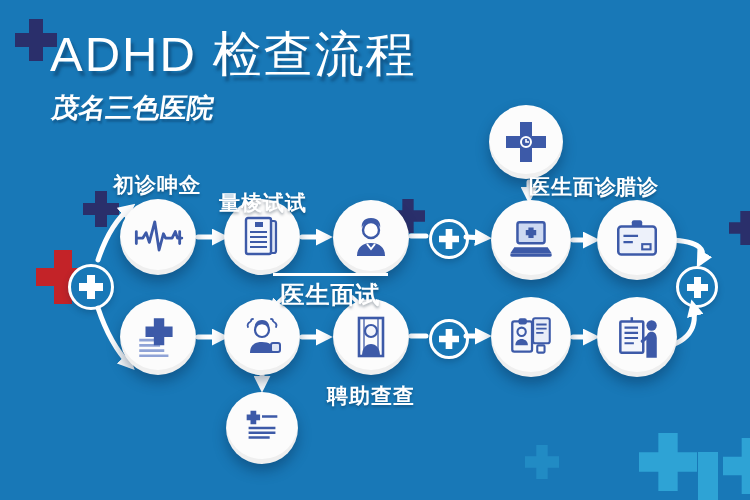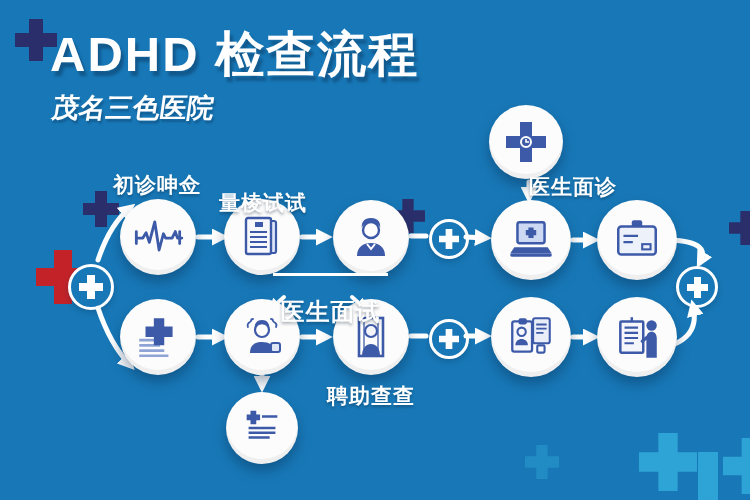--- a/index.html
+++ b/index.html
@@ -12,22 +12,22 @@
   .pcirc{position:absolute;border-radius:50%;background:#1878b7;border:3px solid #ffffff;
          display:flex;align-items:center;justify-content:center;z-index:2;
          box-shadow:0 3px 6px rgba(4,38,72,.25);}
   .plus{position:absolute;z-index:1;}
   .bar{position:absolute;z-index:1;}
   .arrows{position:absolute;left:0;top:0;z-index:3;}
   .lbl{position:absolute;color:#ffffff;font-weight:bold;text-align:center;z-index:5;
        letter-spacing:1px;text-shadow:0 2px 3px rgba(0,22,44,.35);}
   .lbl-s{font-size:21px;}
   .lbl-m{font-size:24px;}
-  .lbl-bracket{border-top:3px solid #ffffff;padding-top:20px;}
-  .title{position:absolute;left:50px;top:22px;color:#ffffff;font-size:49px;font-weight:bold;
+  .lbl-bracket{border-top:3px solid #ffffff;padding-top:3px;}
+  .title{position:absolute;left:50px;top:22px;color:#ffffff;font-size:49px;font-weight:normal;
          letter-spacing:2px;z-index:5;text-shadow:3px 5px 3px rgba(10,55,95,.5);}
   .subtitle{position:absolute;left:52px;top:90px;color:#ffffff;font-size:27px;font-weight:bold;
             transform:skewX(-8deg);z-index:5;text-shadow:2px 3px 2px rgba(10,55,95,.4);}
 </style>
 </head>
 <body>
 
 <div class="stage">
 
   <svg class="plus" style="left:15px;top:19px" width="42" height="42" viewBox="0 0 30 30">
@@ -202,19 +202,20 @@
   <div class="node" style="left:226px;top:392px;width:72px;height:72px">
     <svg width="46" height="46" viewBox="0 0 48 48">
       <path d="M12 6h6v4h4v6h-4v4h-6v-4H8v-6h4z" fill="#3d5aa8"></path>
       <path d="M24 12h16M10 24h28M10 29h28M10 34h22" stroke="#3d5aa8" stroke-width="2.6"></path>
     </svg>
   </div>
 
   <div class="lbl lbl-s" style="left:107px;top:171px;width:100px">初诊呻佥</div>
   <div class="lbl lbl-s" style="left:213px;top:189px;width:100px">量棱试试</div>
   <div class="lbl lbl-s" style="left:527px;top:173px;width:92px">医生面诊</div>
+  <div class="lbl lbl-s" style="left:597px;top:173px;width:80px">腊诊</div>
   <div class="lbl lbl-m lbl-bracket" style="left:273px;top:273px;width:115px">医生面试</div>
   <div class="lbl lbl-s" style="left:325px;top:382px;width:92px">聘助查查</div>
 
   <div class="title">ADHD 检查流程</div>
   <div class="subtitle">茂名三色医院</div>
 
 </div>
 
 </body></html>

